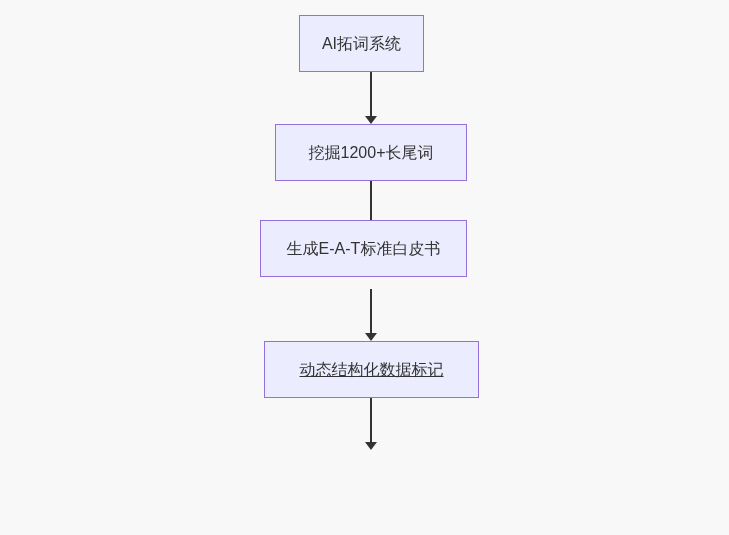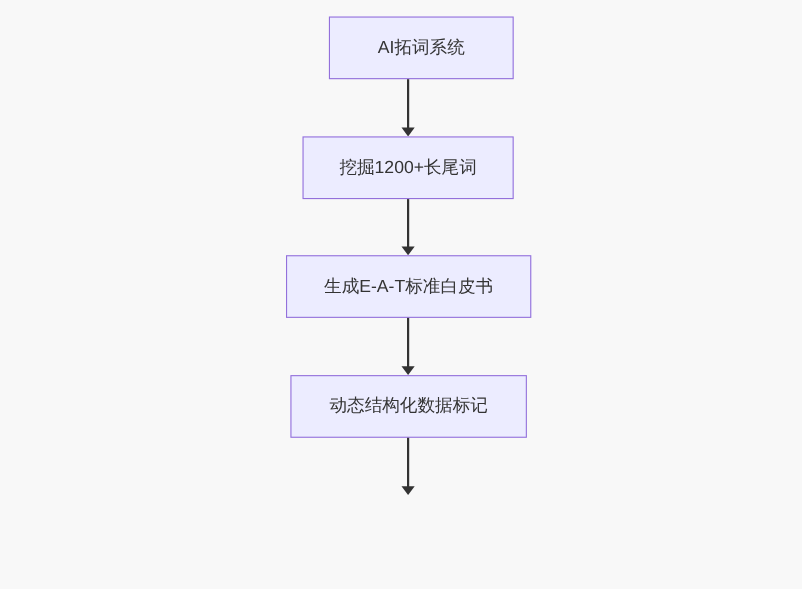--- a/index.html
+++ b/index.html
@@ -26,24 +26,24 @@
     border: 1px solid var(--node-border, #9370DB);
     color: var(--text, #333333);
     font-size: 16px;
     line-height: 1;
     display: flex;
     align-items: center;
     justify-content: center;
     text-align: center;
     white-space: nowrap;
   }
-  .n1 { left: 299px; top: 15px;  width: 168px; height: 57px; }
+  .n1 { left: 299px; top: 15px;  width: 125px; height: 57px; }
   .n2 { left: 275px; top: 124px; width: 192px; height: 57px; justify-content: center; }
-  .n3 { left: 260px; top: 232px; width: 223px; height: 57px; }
-  .n4 { left: 264px; top: 341px; width: 215px; height: 57px; }
+  .n3 { left: 260px; top: 220px; width: 207px; height: 57px; }
+  .n4 { left: 264px; top: 341px; width: 215px; height: 57px; text-decoration: underline; }
   .n5 { left: 253px; top: 450px; width: 240px; height: 57px; }
 
   .arrow {
     position: absolute;
     left: 365px;           
     width: 12px;
   }
   .a1 { top: 72px;  height: 52px; }
   .a2 { top: 181px; height: 51px; }
   .a3 { top: 289px; height: 52px; }

